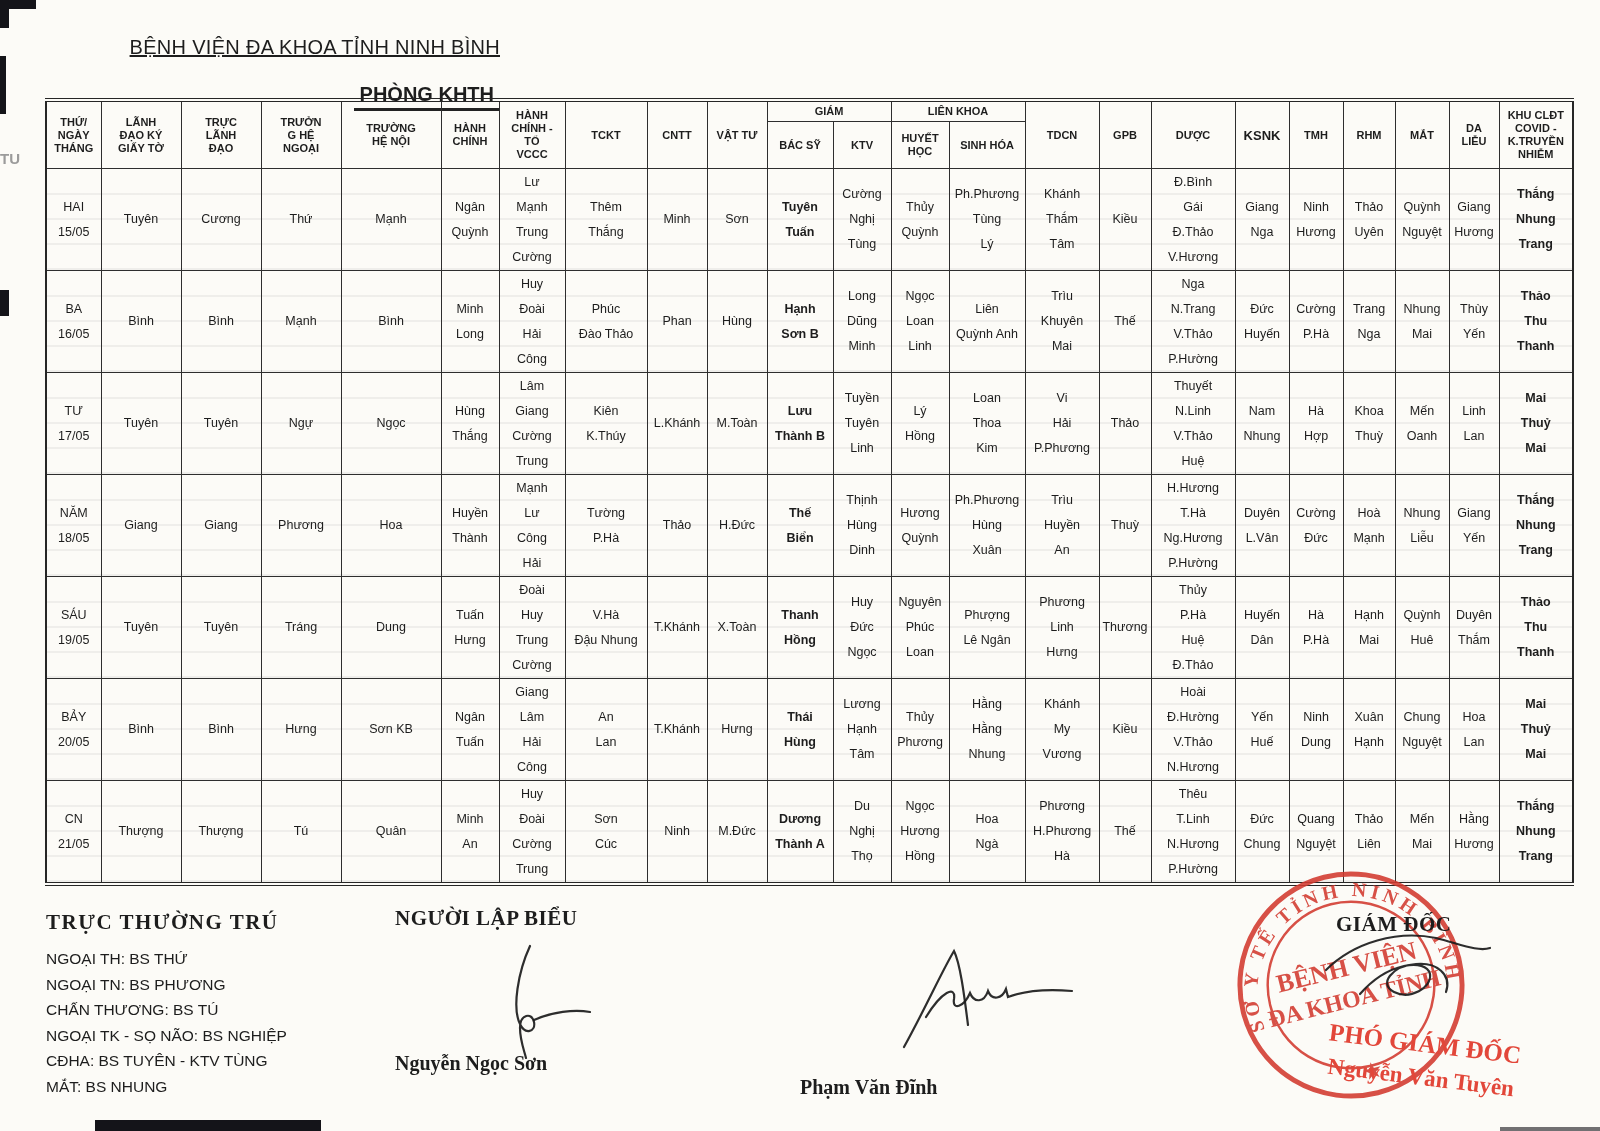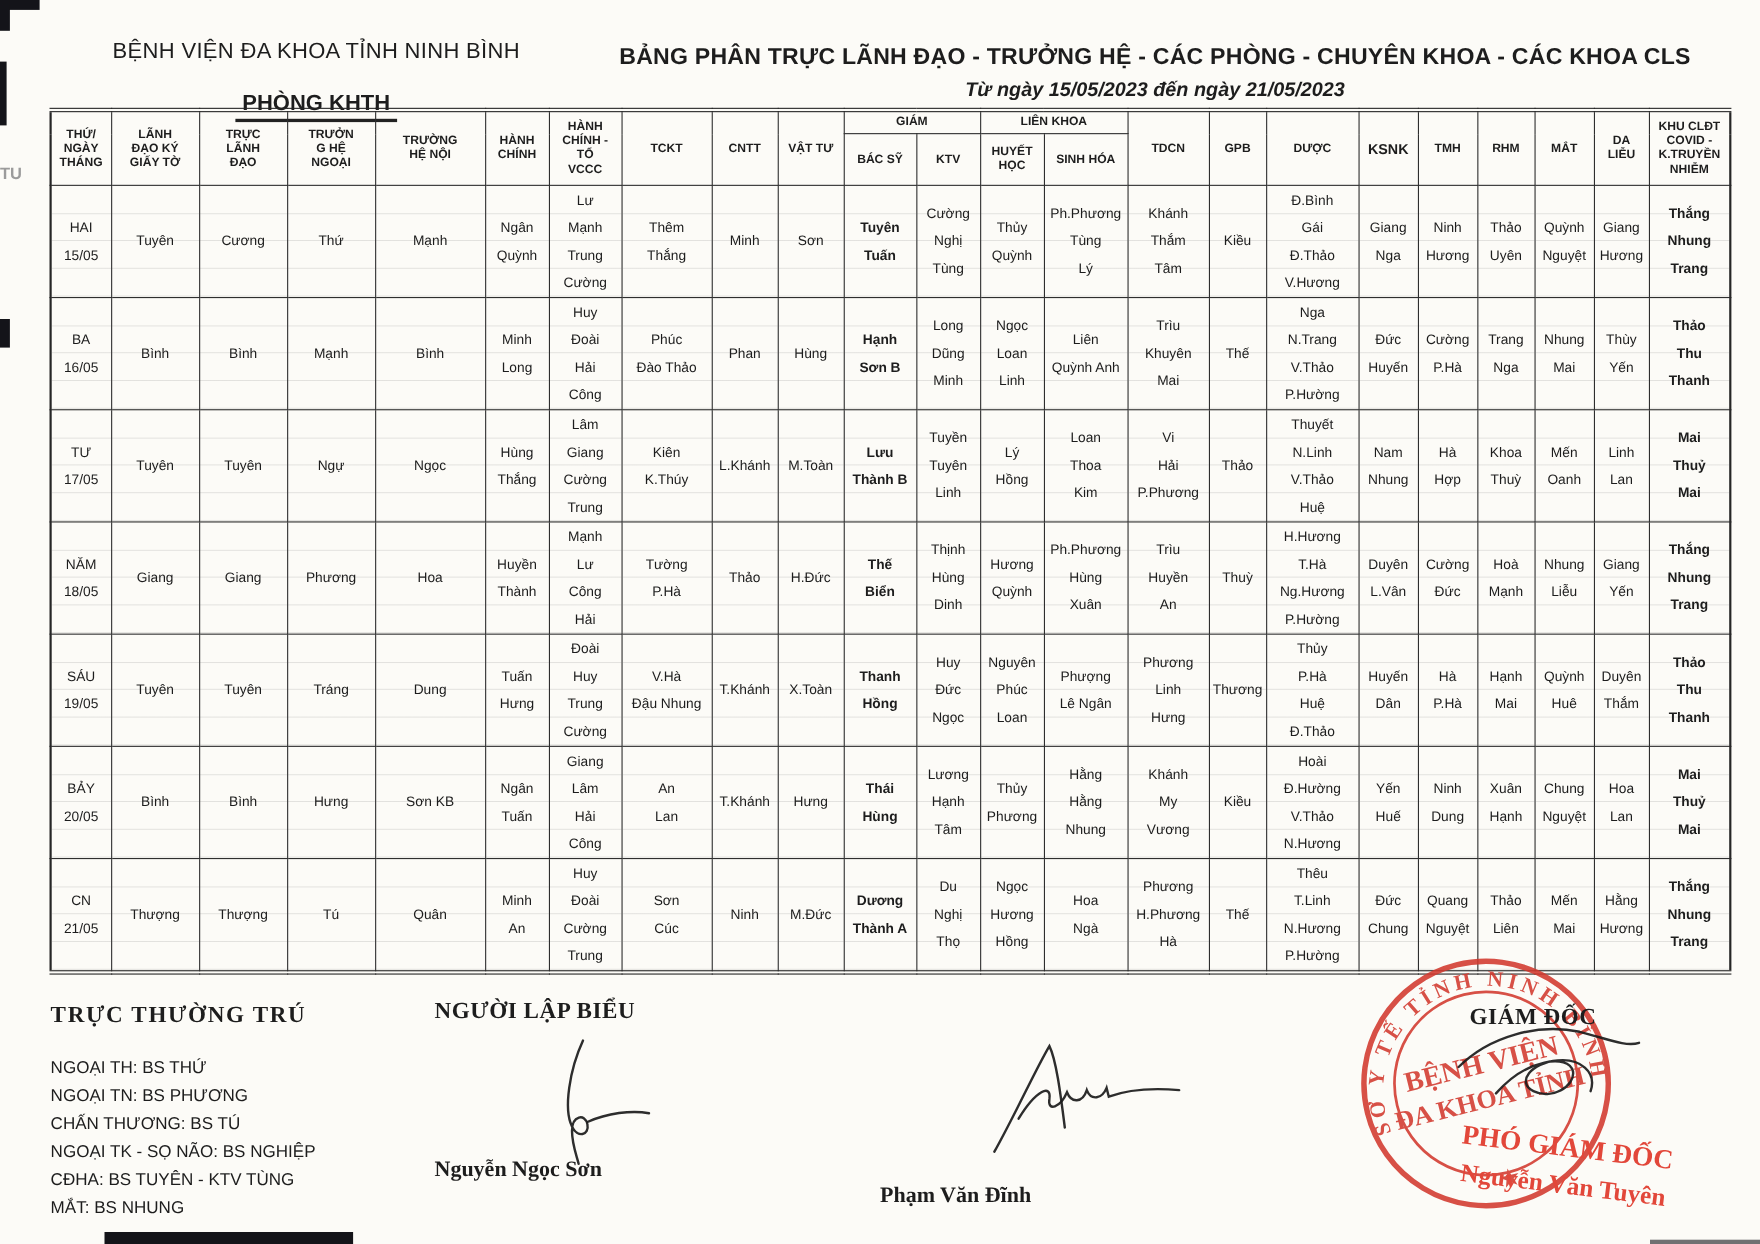--- a/index.html
+++ b/index.html
@@ -1,39 +1,39 @@
 <!DOCTYPE html>
 <html><head>
 <meta charset="utf-8">
 <style>
   html,body{margin:0;padding:0;background:#e8e8e8;}
   .sheet{position:relative;width:1600px;height:1131px;background:#fcfbf7;overflow:hidden;
          font-family:"Liberation Sans","DejaVu Sans",sans-serif;color:#1d1d1d;}
   
-  .hdr-left{position:absolute;left:75px;top:36px;width:425px;text-align:center;}
+  .hdr-left{position:absolute;left:75px;top:36px;width:425px;text-align:right;text-decoration:underline;}
   .org{font-size:20px;letter-spacing:.3px;}
   .dept{display:inline-block;margin-top:24px;font-size:20px;font-weight:700;
         border-bottom:3px solid #222;padding:0 6px 2px;}
   .hdr-right{position:absolute;left:540px;top:40px;width:1020px;text-align:center;}
   .title{font-size:21px;font-weight:700;letter-spacing:.2px;}
   .daterange{font-size:18px;font-weight:700;font-style:italic;margin-top:7px;}
   
   table.duty{position:absolute;left:45px;top:98px;width:1513px;table-layout:fixed;
              border-collapse:collapse;border:2px solid #262626;
              border-top:4px double #262626;border-bottom:4px double #262626;}
   .duty th,.duty td{border:1.5px solid #2e2e2e;white-space:pre-line;text-align:center;
              vertical-align:middle;overflow:hidden;}
   .duty thead th{font-size:11px;font-weight:700;line-height:13px;padding:3px 1px;}
   .duty thead tr.sub th{height:40px;}
   .duty tbody td{font-size:12.5px;line-height:25px;height:101px;padding:0 1px;
       background-image:repeating-linear-gradient(to bottom,transparent 0 24px,rgba(110,110,110,.18) 24px 25px);}
   .duty tbody td.b{font-weight:700;}
   .resident{position:absolute;left:46px;top:910px;}
   .resident-title{font-family:"Liberation Serif","DejaVu Serif",serif;font-size:21px;font-weight:700;letter-spacing:1.5px;}
-  .resident-lines{margin-top:23px;font-size:15.5px;line-height:25.5px;}
+  .resident-lines{margin-top:11px;font-size:15.5px;line-height:25.5px;}
   .sign-title{position:absolute;font-family:"Liberation Serif","DejaVu Serif",serif;
               font-size:21px;font-weight:700;text-align:left;letter-spacing:.5px;}
   .sign-name{position:absolute;font-family:"Liberation Serif","DejaVu Serif",serif;
              font-size:20px;font-weight:700;}
   .preparer-title{left:395px;top:906px;width:310px;}
   .preparer-name{left:395px;top:1052px;width:310px;}
   .khth-title{left:800px;top:906px;width:340px;}
   .khth-name{left:800px;top:1048px;width:340px;margin-top:28px;}
   .director-title{left:1336px;top:912px;width:220px;text-align:left;z-index:4;}
   .deputy{position:absolute;left:1268px;top:1030px;width:310px;text-align:center;
@@ -62,24 +62,20 @@
   <div class="art" style="left:0;top:0;width:9px;height:28px;"></div>
   <div class="art" style="left:0;top:56px;width:6px;height:58px;"></div>
   <div class="art" style="left:0;top:290px;width:9px;height:26px;"></div>
   <div class="art" style="left:95px;top:1120px;width:226px;height:11px;"></div>
   <div class="art" style="left:1500px;top:1127px;width:100px;height:4px;opacity:.6;"></div>
   <div class="art-tu">TU</div>
 
   <div class="hdr-left">
     <div class="org">BỆNH VIỆN ĐA KHOA TỈNH NINH BÌNH</div>
     <div><span class="dept">PHÒNG KHTH</span></div>
-  </div>
-  <div class="hdr-right">
-    <div class="title">BẢNG PHÂN TRỰC LÃNH ĐẠO - TRƯỞNG HỆ - CÁC PHÒNG - CHUYÊN KHOA - CÁC KHOA CLS</div>
-    <div class="daterange">Từ ngày 15/05/2023 đến ngày 21/05/2023</div>
   </div>
 
   <table class="duty">
     <colgroup>
       <col style="width:55px">
         <col style="width:80px">
         <col style="width:80px">
         <col style="width:80px">
       <col style="width:100px">
         <col style="width:58px">

